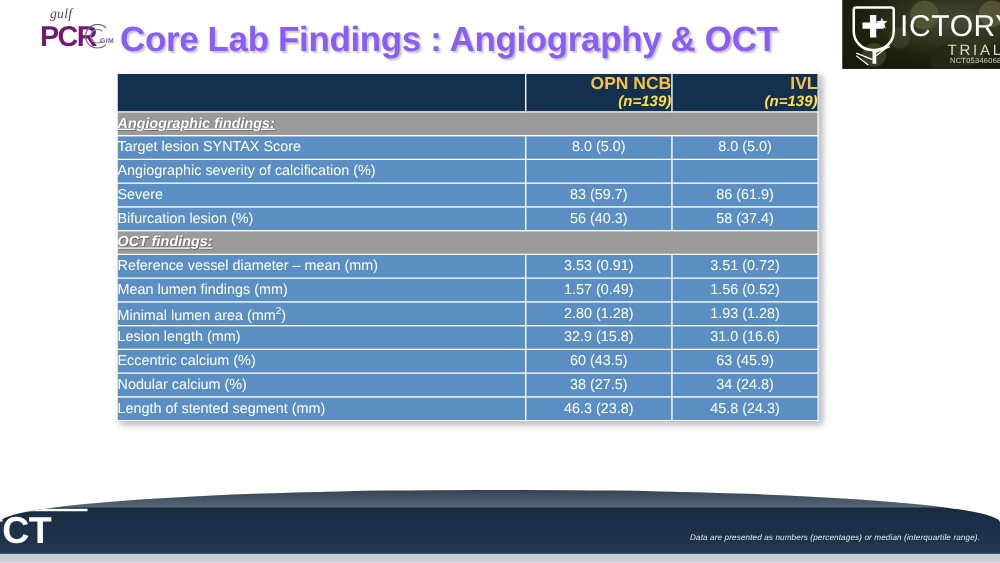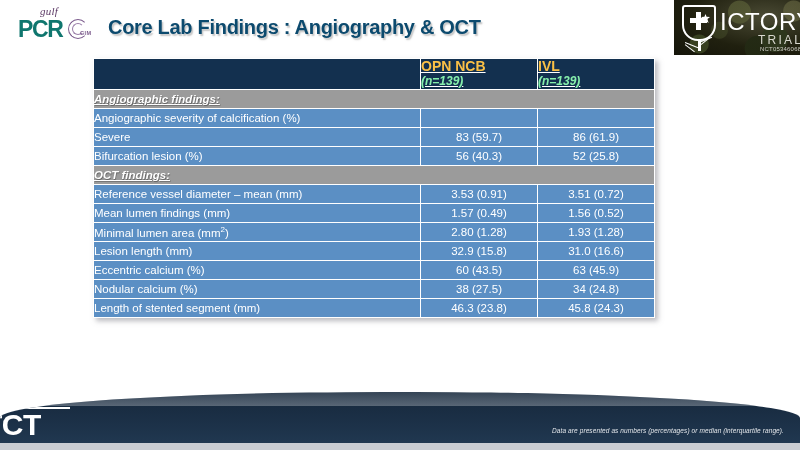--- a/index.html
+++ b/index.html
@@ -32,26 +32,26 @@
     left: 26px;
     top: 1px;
     font-family: "Liberation Serif", serif;
     font-style: italic;
     font-size: 11px;
     color: #5d3a66;
     letter-spacing: 0.2px;
   }
   #gulfpcr-logo .pcr-word {
     position: absolute;
-    left: 4px;
+    left: 18px;
     top: 12px;
     font-family: "Liberation Sans", sans-serif;
     font-weight: bold;
     font-size: 23px;
-    color: #0f766e;
+    color: #701a75;
     letter-spacing: -1.3px;
   }
   #gulfpcr-logo .gim-mark {
     position: absolute;
     left: 54px;
     top: 15px;
     width: 18px;
     height: 18px;
     border: 1.6px solid #7b5a8c;
     border-radius: 50%;
@@ -72,25 +72,25 @@
     left: 66px;
     top: 26px;
     font-size: 5.5px;
     font-weight: bold;
     color: #7b5a8c;
     letter-spacing: 0.3px;
   }
 
   #slide-title {
     position: absolute;
-    left: 108px;
+    left: 96px;
     top: 16px;
-    font-size: 20px;
-    font-weight: bold;
-    color: #0c4a6e;
+    font-size: 28px;
+    font-weight: bold;
+    color: #8b5cf6;
     letter-spacing: -0.3px;
     text-shadow: 1.5px 1.5px 1.5px rgba(150,150,150,0.55);
     white-space: nowrap;
   }
 
   
   #victory-logo {
     position: absolute;
     right: 0px;
     top: 0px;
@@ -216,37 +216,36 @@
     vertical-align: middle;
     height: 19px;
     box-sizing: border-box;
   }
 
   
   thead th {
     background: #13304f;
     border: 1px solid #6f8099;
     height: 47px;
-    text-align: left;
-    text-decoration: underline;
+    text-align: right;
   }
   thead th.blank-head { border-left: 1px solid #13304f; border-top: 1px solid #13304f; }
   .head-main {
     display: block;
     font-size: 14px;
     font-weight: bold;
     color: #fbc046;
     line-height: 15px;
   }
   .head-sub {
     display: block;
     font-size: 12px;
     font-style: italic;
     font-weight: bold;
-    color: #86efac;
+    color: #fde047;
     line-height: 15px;
   }
 
   
   tr.section td {
     background: #9b9b9b;
     font-style: italic;
     font-weight: bold;
     font-size: 13px;
     color: #ffffff;
@@ -398,33 +397,38 @@
           <span class="head-main">IVL</span>
           <span class="head-sub">(n=139)</span>
         </th>
       </tr>
     </thead>
     <tbody id="table-body">
         <tr class="section">
           <td colspan="3">Angiographic findings:</td>
         </tr>
         <tr class="data">
+          <td class="label indent1">Target lesion SYNTAX Score</td>
+          <td class="val">8.0 (5.0)</td>
+          <td class="val">8.0 (5.0)</td>
+        </tr>
+        <tr class="data">
           <td class="label indent1">Angiographic severity of calcification (%)</td>
           <td class="val"></td>
           <td class="val"></td>
         </tr>
         <tr class="data">
           <td class="label indent2">Severe</td>
           <td class="val">83 (59.7)</td>
           <td class="val">86 (61.9)</td>
         </tr>
         <tr class="data">
           <td class="label indent1">Bifurcation lesion (%)</td>
           <td class="val">56 (40.3)</td>
-          <td class="val">52 (25.8)</td>
+          <td class="val">58 (37.4)</td>
         </tr>
         <tr class="section">
           <td colspan="3">OCT findings:</td>
         </tr>
         <tr class="data">
           <td class="label">Reference vessel diameter – mean (mm)</td>
           <td class="val">3.53 (0.91)</td>
           <td class="val">3.51 (0.72)</td>
         </tr>
         <tr class="data">

